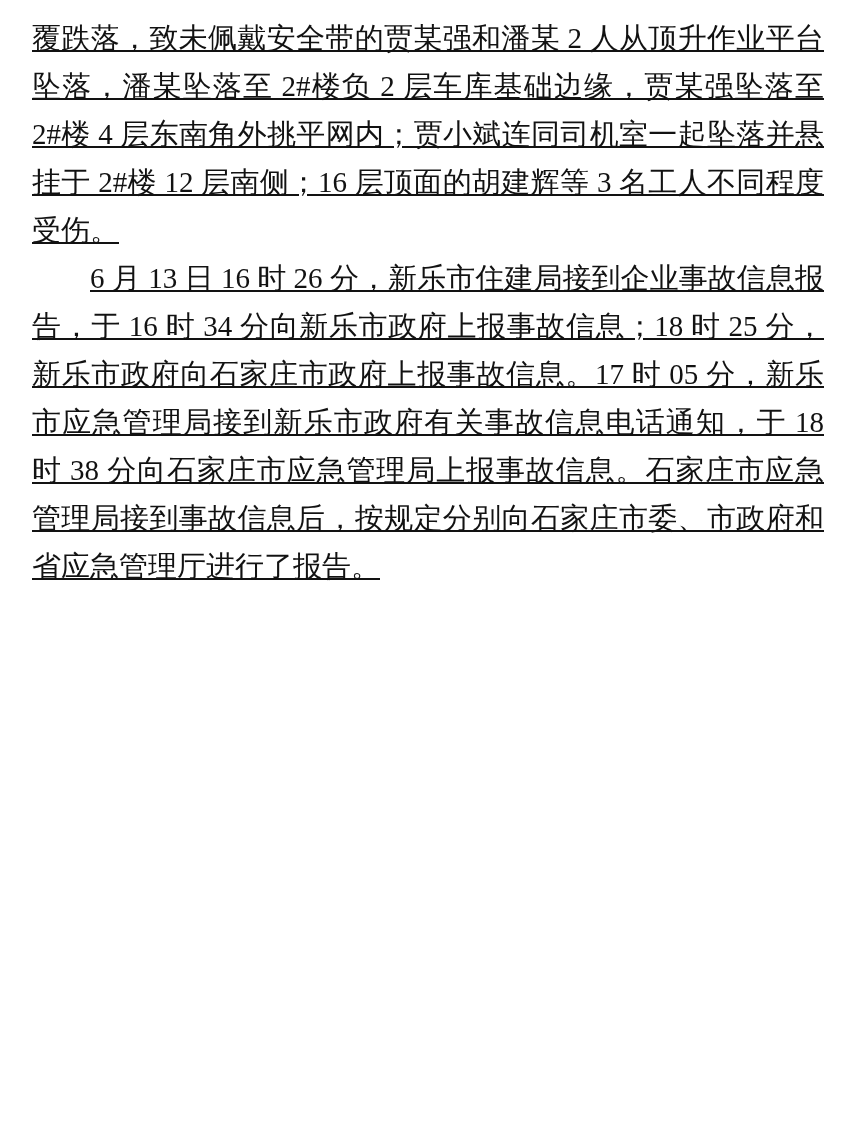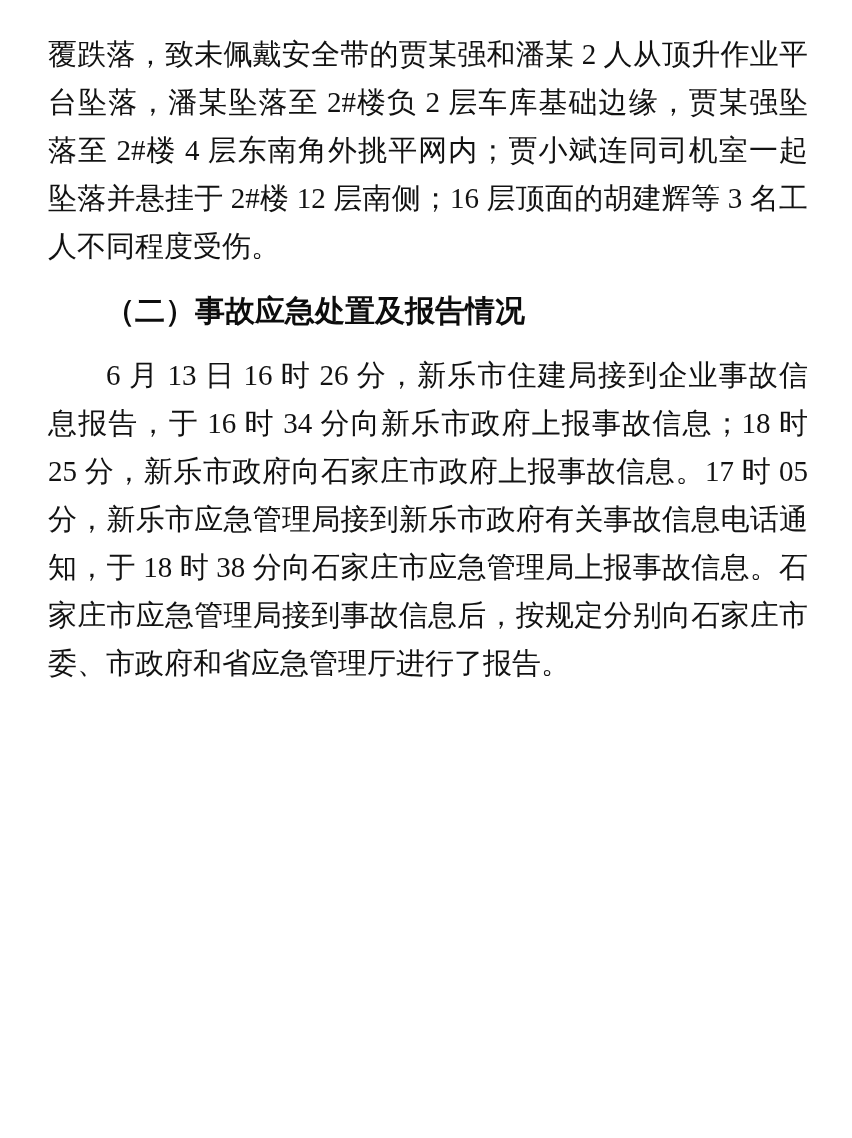--- a/index.html
+++ b/index.html
@@ -11,22 +11,23 @@
     position: relative;
     width: 852px;
     height: 1138px;
     box-sizing: border-box;
     background: #ffffff;
     color: #121212;
     padding: 14px 28px 0 32px;
     overflow: hidden;
   }
   .page p, .page h2, .page h3 {
-    margin: 16px;
+    margin: 0;
     padding: 0;
+    text-decoration: underline;
   }
   .body-para {
     font-family: "Liberation Serif", "DejaVu Serif", serif;
     font-size: 29px;
     line-height: 48px;
     text-align: justify;
     text-indent: 2em;
     color: #121212;
   }
   .no-indent {
@@ -40,19 +41,18 @@
     text-indent: 1.9em;
     color: #0d0d0d;
   }
 </style>
 </head>
 <body>
 
 <div class="page">
   <p class="body-para no-indent">覆跌落，致未佩戴安全带的贾某强和潘某 2 人从顶升作业平台坠落，潘某坠落至 2#楼负 2 层车库基础边缘，贾某强坠落至 2#楼 4 层东南角外挑平网内；贾小斌连同司机室一起坠落并悬挂于 2#楼 12 层南侧；16 层顶面的胡建辉等 3 名工人不同程度受伤。</p>
 
-  <h3 class="heading-kai">（二）事故应急处置及报告情况</h3>
 
 
 
   <p class="body-para">6 月 13 日 16 时 26 分，新乐市住建局接到企业事故信息报告，于 16 时 34 分向新乐市政府上报事故信息；18 时 25 分，新乐市政府向石家庄市政府上报事故信息。17 时 05 分，新乐市应急管理局接到新乐市政府有关事故信息电话通知，于 18 时 38 分向石家庄市应急管理局上报事故信息。石家庄市应急管理局接到事故信息后，按规定分别向石家庄市委、市政府和省应急管理厅进行了报告。</p>
 
 </div>
 
 </body></html>

